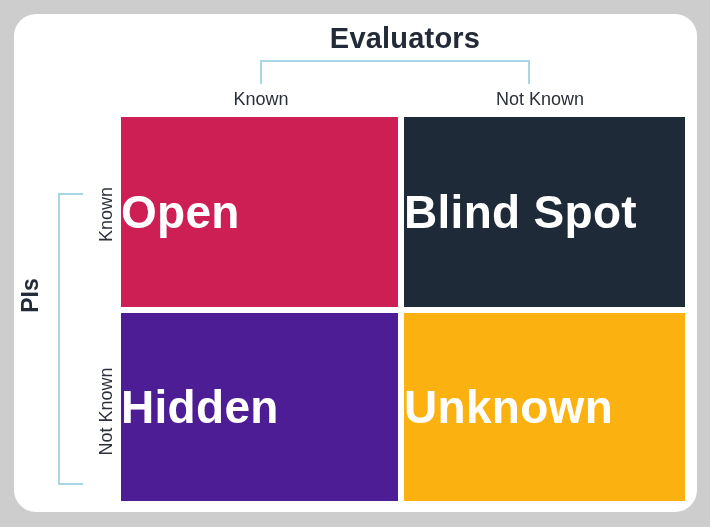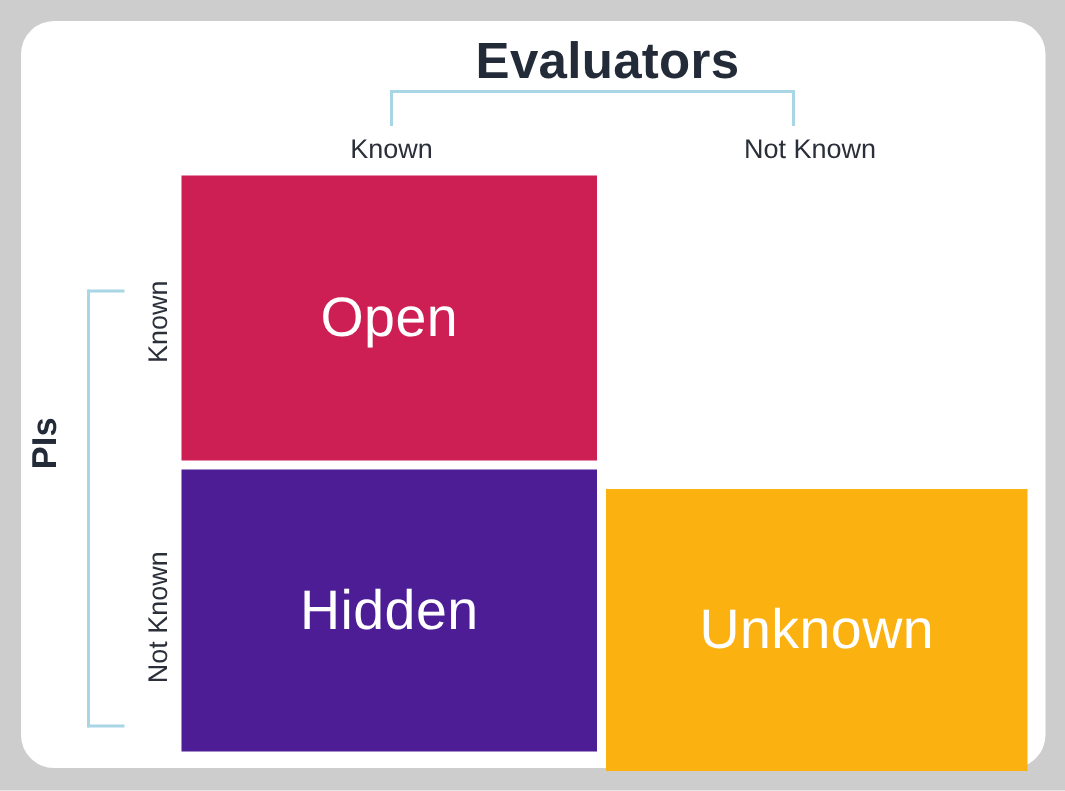--- a/index.html
+++ b/index.html
@@ -31,21 +31,21 @@
     border-radius: 22px;
   }
 
   
   #evaluators-title {
     position: absolute;
     left: 205px;
     top: 22px;
     width: 400px;
     text-align: center;
-    font-size: 34px;
+    font-size: 29px;
     font-weight: bold;
     color: #242b38;
     letter-spacing: 0.2px;
     white-space: nowrap;
   }
 
   
   #top-bracket {
     position: absolute;
     left: 260px;
@@ -152,32 +152,32 @@
     position: absolute;
     left: 121px;
     top: 117px;
     width: 564px;
     height: 384px;
   }
   .quad {
     position: absolute;
     display: flex;
     align-items: center;
-    justify-content: center;
+    justify-content: flex-start;
     color: #ffffff;
-    font-size: 37px;
-    font-weight: normal;
+    font-size: 46px;
+    font-weight: bold;
     letter-spacing: 0.3px;
   }
   .quad span { pointer-events: none; }
 
   #quad-open       { left: 0;     top: 0;     width: 277px; height: 190px; }
   #quad-blind-spot { left: 283px; top: 0;     width: 281px; height: 190px; }
   #quad-hidden     { left: 0;     top: 196px; width: 277px; height: 188px; }
-  #quad-unknown    { left: 283px; top: 209px; width: 281px; height: 188px; }
+  #quad-unknown    { left: 283px; top: 196px; width: 281px; height: 188px; }
 </style>
 </head>
 <body style="background: rgb(205, 205, 205);">
 
 <div id="stage">
 
   <div id="card" style="background: rgb(255, 255, 255); border-radius: 22px;"></div>
 
   <div id="evaluators-title">Evaluators</div>
 
@@ -198,20 +198,23 @@
     <div class="leg bottom" style="background: rgb(169, 214, 229);"></div>
   </div>
 
   <div id="row-label-known" class="row-label">Known</div>
   <div id="row-label-not-known" class="row-label">Not Known</div>
 
   <div id="matrix">
     <div id="quad-open" class="quad" style="background-color: rgb(206, 31, 85);">
       <span>Open</span>
     </div>
+    <div id="quad-blind-spot" class="quad" style="background-color: rgb(30, 42, 56);">
+      <span>Blind Spot</span>
+    </div>
     <div id="quad-hidden" class="quad" style="background-color: #4c1d95;">
       <span>Hidden</span>
     </div>
     <div id="quad-unknown" class="quad" style="background-color: rgb(251, 177, 16);">
       <span>Unknown</span>
     </div>
   </div>
 
 </div>
 

